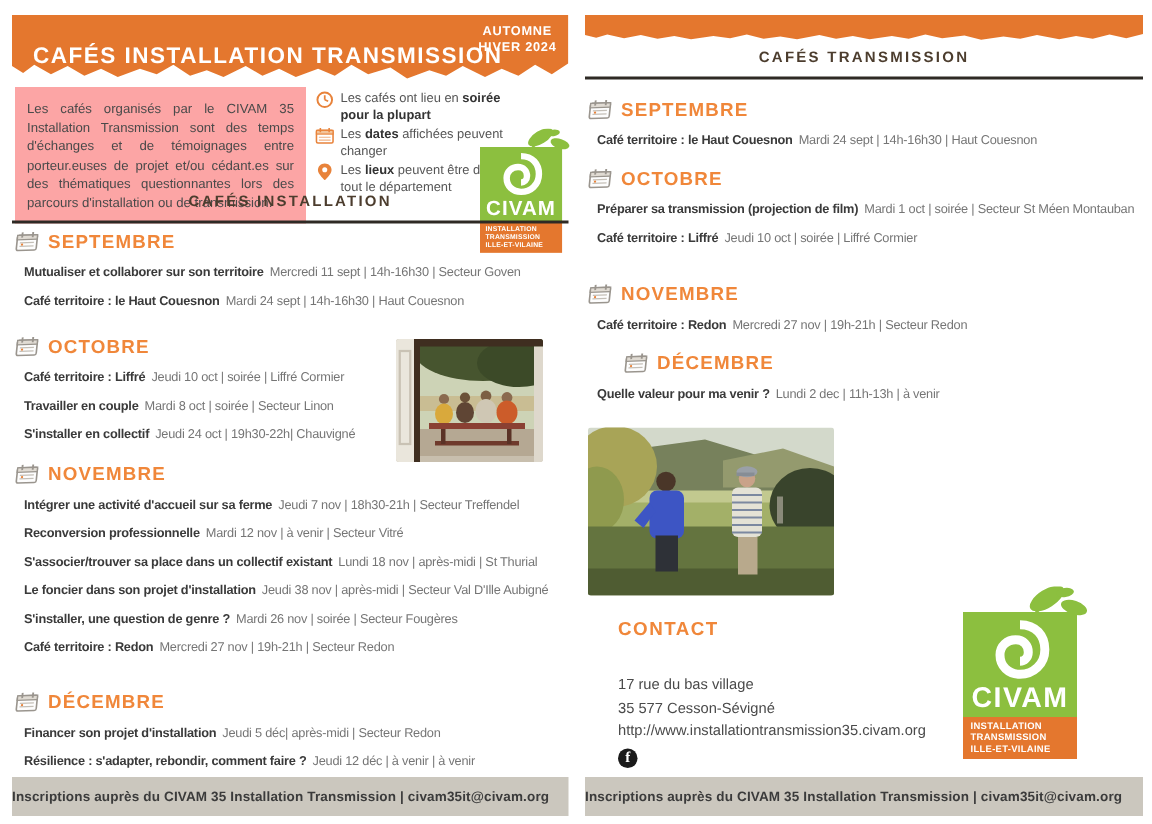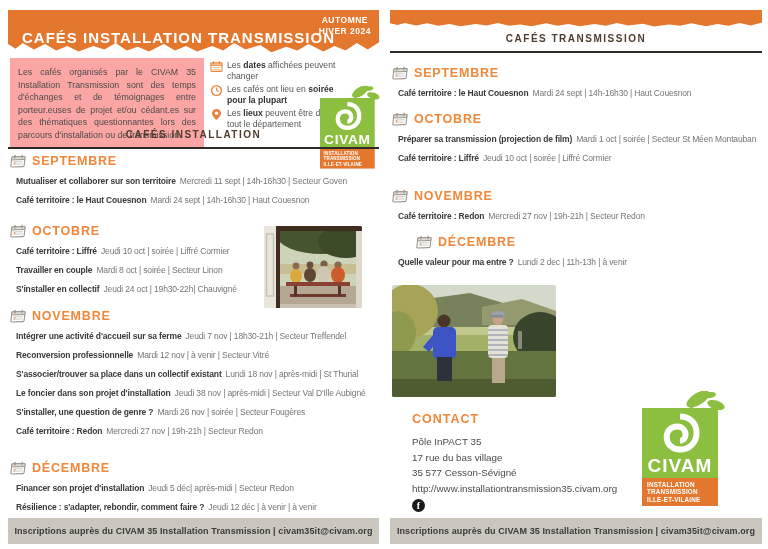--- a/index.html
+++ b/index.html
@@ -56,21 +56,21 @@
   .col-right .sec-dec  { top:227px; }
   .col-right .sec-dec .month-head { margin-left:26px; }
 
   
   .photo-left  { position:absolute; left:256px; top:218px; width:98px;  height:82px; }
   .photo-right { position:absolute; left:2px;  top:277px; width:164px; height:112px; }
   .photo-left svg, .photo-right svg { width:100%; height:100%; display:block; border-radius:2px; }
 
   
   .contact { position:absolute; left:22px; top:404px; width:236px; }
-  .contact-head { color:#F0873A; font-weight:bold; font-size:12.5px; letter-spacing:1px; margin-bottom:8px; font-stretch:condensed; }
+  .contact-head { color:#F0873A; font-weight:bold; font-size:12.5px; letter-spacing:1px; margin-bottom:23px; font-stretch:condensed; }
   .contact-line { font-size:9.8px; line-height:15.5px; color:#4a4a4a; }
   a.contact-line { color:#4a4a4a; text-decoration:none; display:block; }
   .fb-row { display:flex; align-items:center; gap:5px; margin-top:3px; }
   .fb-icon { width:13px; height:13px; border-radius:50%; background:#1a1a1a; color:#fff;
     font-weight:bold; font-size:10px; line-height:13px; text-align:center; font-family:"Liberation Serif", serif; }
   .fb-icon::before { content:"f"; }
   .fb-text { font-size:9.8px; color:#4a4a4a; }
 
   
   .civam-logo { position:relative; width:76px; }
@@ -79,21 +79,21 @@
   .lg-spiral { position:absolute; top:2px; left:50%; width:46px; height:46px; transform:translateX(-50%); }
   .lg-word { position:absolute; bottom:1px; width:100%; text-align:center; color:#fff;
     font-weight:bold; font-size:19px; letter-spacing:1px; font-stretch:condensed; }
   .lg-band { background:#E4772E; color:#fff; font-size:6.3px; font-weight:bold;
     line-height:7.3px; padding:3px 2px 3px 5px; letter-spacing:0.2px; height:28px; }
   .logo-small { position:absolute; left:312px; top:90px; transform:scale(0.72); transform-origin:top left; }
   .logo-large { position:absolute; left:252px; top:400px; }
 
   
   .footer-bar { position:absolute; left:0; top:510px; width:100%; height:26px; background:#CBC7BE;
-    display:flex; align-items:center; justify-content:center; }
+    display:flex; align-items:center; }
   .footer-bar span { font-size:9px; font-weight:bold; color:#3b3b3b; letter-spacing:0.1px; }
 
   .hidden-defs { position:absolute; width:0; height:0; overflow:hidden; }
 </style>
 </head>
 <body>
 
 <svg class="hidden-defs" xmlns="http://www.w3.org/2000/svg">
   <defs>
     <g id="cal-gray">
@@ -136,30 +136,30 @@
         <div>HIVER 2024</div>
       </div>
     </div>
 
     <div class="intro-box">
       <span>Les cafés organisés par le CIVAM 35 Installation Transmission sont des temps d'échanges et de témoignages entre porteur.euses de projet et/ou cédant.es sur des thématiques questionnantes lors des parcours d'installation ou de transmission.</span>
     </div>
 
     <div class="notes">
       <div class="note">
+        <svg class="nicon" viewBox="0 0 20 20">
+            <use href="#clock-orange"></use>
+          </svg>
+        <div class="ntext"><span>Les cafés ont lieu en </span><b>soirée pour la plupart</b><span></span></div>
+      </div>
+      <div class="note">
         <svg class="nicon" viewBox="0 0 20 18">
             <use href="#cal-orange"></use>
           </svg>
         <div class="ntext"><span>Les </span><b>dates</b><span> affichées peuvent changer</span></div>
-      </div>
-      <div class="note">
-        <svg class="nicon" viewBox="0 0 20 20">
-            <use href="#clock-orange"></use>
-          </svg>
-        <div class="ntext"><span>Les cafés ont lieu en </span><b>soirée pour la plupart</b><span></span></div>
       </div>
       <div class="note">
         <svg class="nicon" viewBox="0 0 20 19">
             <use href="#pin-orange"></use>
           </svg>
         <div class="ntext"><span>Les </span><b>lieux</b><span> peuvent être dans tout le département</span></div>
       </div>
     </div>
 
     <div class="civam-logo logo-small">
@@ -318,21 +318,21 @@
     </div>
 
     <div class="msec sec-dec">
       <div class="month-head">
         <svg class="micon" viewBox="0 0 20 18">
             <use href="#cal-gray"></use>
           </svg>
         <span class="month-name">DÉCEMBRE</span>
       </div>
       <div class="events">
-        <div class="event"><b>Quelle valeur pour ma entre ?</b><span>Lundi 2 dec | 11h-13h | à venir</span></div>
+        <div class="event"><b>Quelle valeur pour ma venir ?</b><span>Lundi 2 dec | 11h-13h | à venir</span></div>
       </div>
     </div>
 
     <div class="photo-right">
       <svg viewBox="0 0 164 112" preserveAspectRatio="none">
         <rect width="164" height="112" fill="#d3d9cb"></rect>
         <polygon points="0,34 34,14 78,8 118,20 164,30 164,48 0,48" fill="#77815c"></polygon>
         <polygon points="90,22 130,14 164,26 164,40 90,40" fill="#949a6e"></polygon>
         <rect x="0" y="42" width="164" height="9" fill="#c2c98f"></rect>
         <rect x="0" y="50" width="164" height="18" fill="#a3b068"></rect>
@@ -357,21 +357,20 @@
             <line x1="96" y1="60" x2="116" y2="60"></line>
           <line x1="96" y1="65" x2="116" y2="65"></line>
             <line x1="96" y1="70" x2="116" y2="70"></line>
         </g>
         <rect x="100" y="73" width="13" height="25" fill="#b8a98c"></rect>
       </svg>
     </div>
 
     <div class="contact">
       <div class="contact-head">CONTACT</div>
-      <div class="contact-line">Pôle InPACT 35</div>
       <div class="contact-line">17 rue du bas village</div>
       <div class="contact-line">35 577 Cesson-Sévigné</div>
       <a class="contact-line" href="#">http://www.installationtransmission35.civam.org</a>
       <div class="fb-row">
         <div class="fb-icon"></div>
       </div>
     </div>
 
     <div class="civam-logo logo-large">
       <svg class="lg-leaves" viewBox="0 0 58 24">

